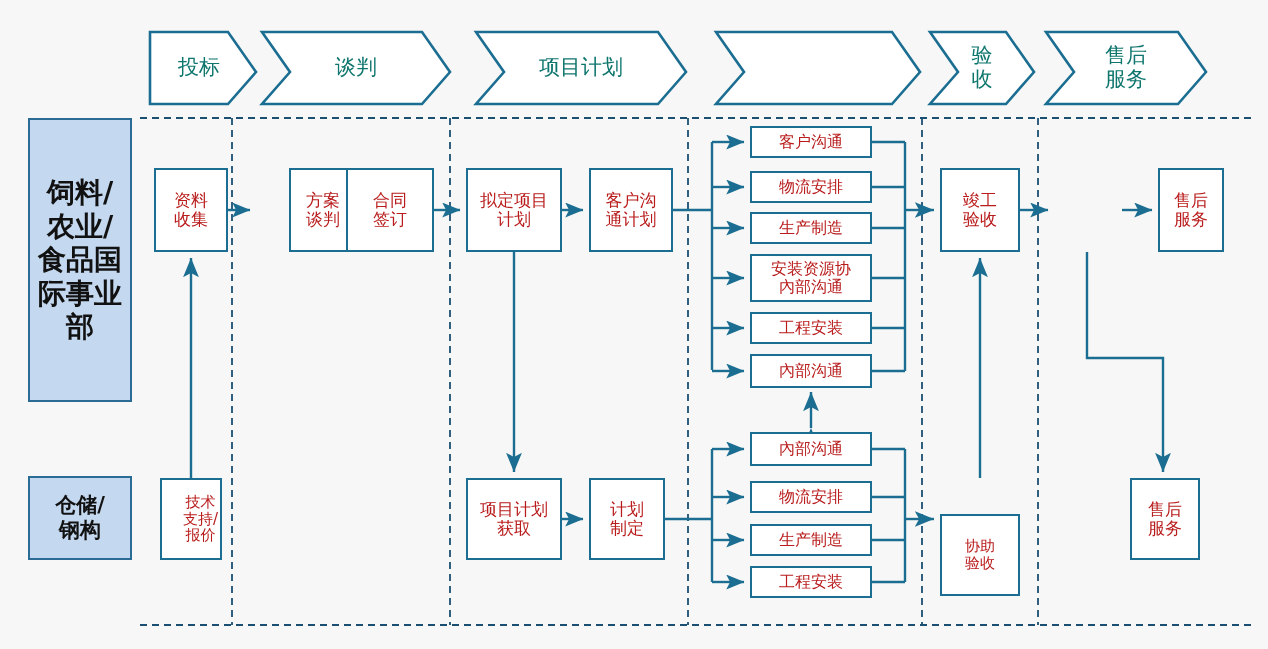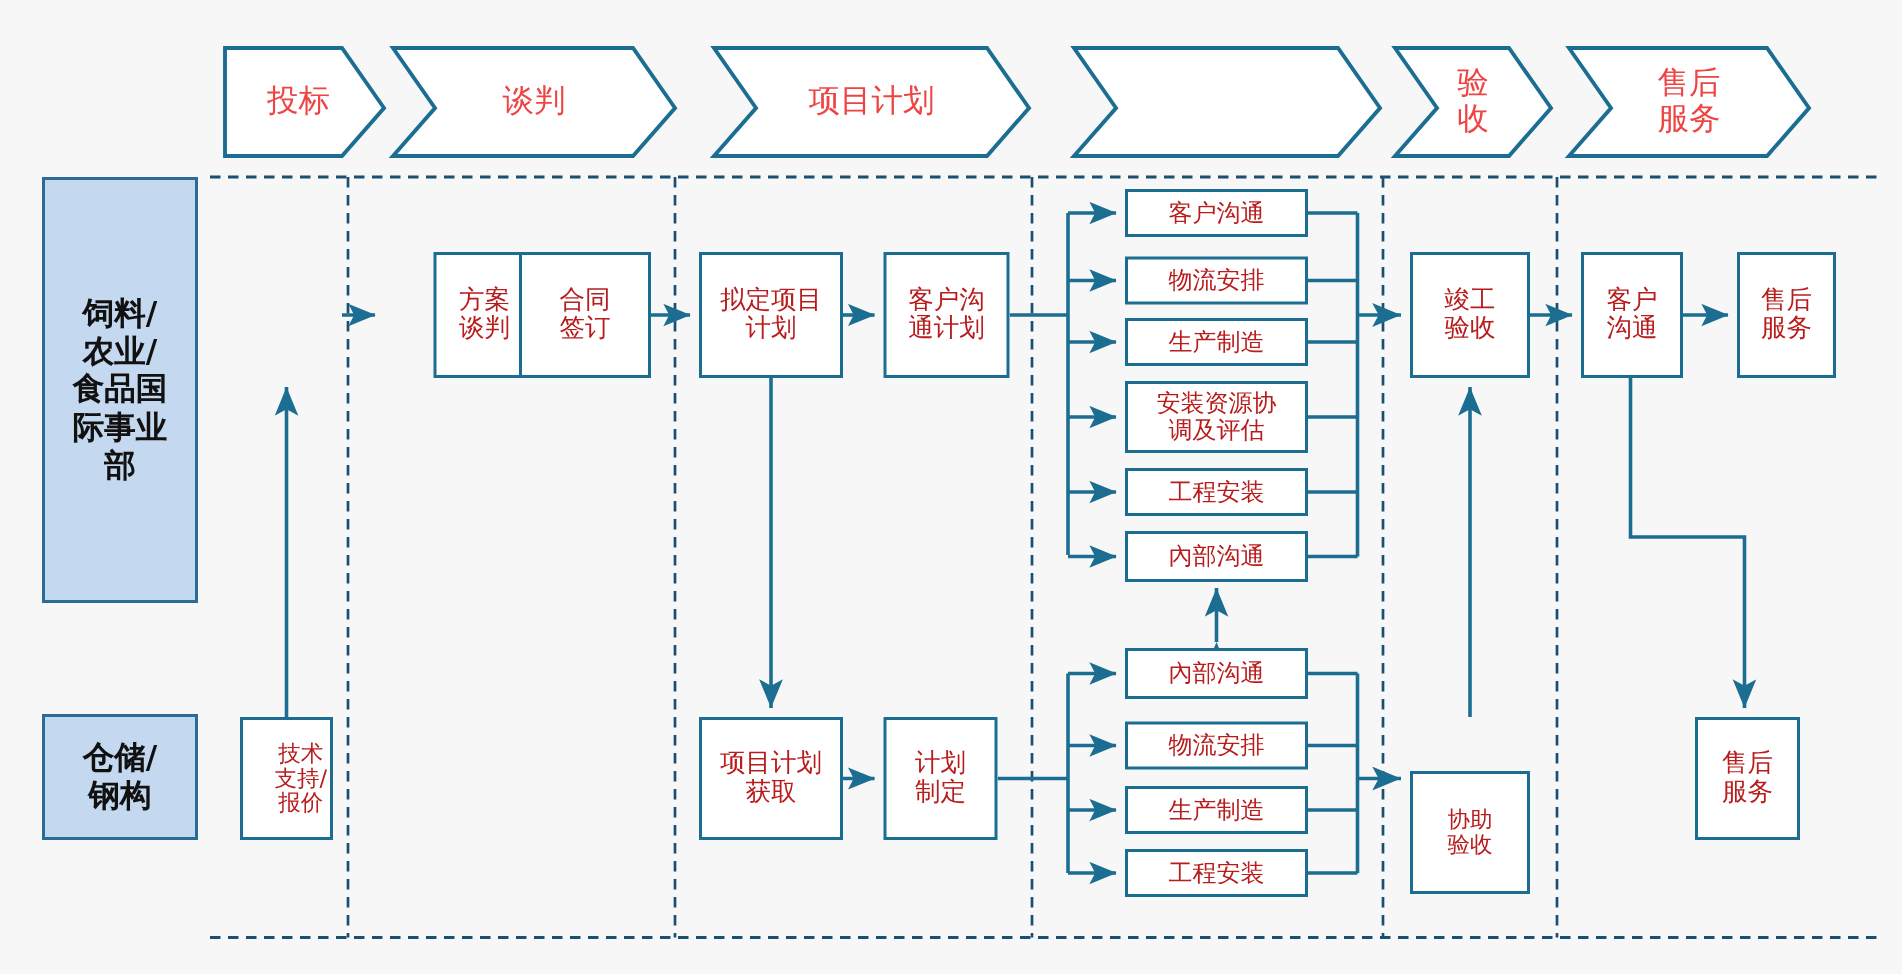--- a/index.html
+++ b/index.html
@@ -14,21 +14,21 @@
     font-family:"DejaVu Sans","Liberation Sans",sans-serif;
   }
   .lane{
     position:absolute;box-sizing:border-box;
     background:#c4d8ef;border:2px solid #2a6c96;
     display:flex;align-items:center;justify-content:center;text-align:center;
     color:#111;white-space:pre-line;line-height:1.2;font-weight:bold;
   }
   .phase-label{
     position:absolute;display:flex;align-items:center;justify-content:center;
-    text-align:center;white-space:pre-line;color:#ef4444;line-height:1.12;
+    text-align:center;white-space:pre-line;color:#0f766e;line-height:1.12;
     pointer-events:none;
   }
 </style>
 </head>
 <body>
 
 <div id="stage">
 
   <svg class="layer" viewBox="0 0 1268 649">
     <defs>
@@ -130,61 +130,61 @@
   </svg>
 
   <div class="phase-label" style="left:150px;top:32px;width:98px;height:72px;font-size:21px;">投标</div>
   <div class="phase-label" style="left:290px;top:32px;width:132px;height:72px;font-size:21px;">谈判</div>
   <div class="phase-label" style="left:504px;top:32px;width:154px;height:72px;font-size:21px;">项目计划</div>
   <div class="phase-label" style="left:958px;top:32px;width:48px;height:72px;font-size:21px;">验
 收</div>
   <div class="phase-label" style="left:1074px;top:32px;width:104px;height:72px;font-size:21px;">售后
 服务</div>
 
-  <div class="lane" style="left:28px;top:118px;width:104px;height:284px;font-size:21px;">饲料/
+  <div class="lane" style="left:28px;top:118px;width:104px;height:284px;font-size:28px;">饲料/
 农业/
 食品国
 际事业
 部</div>
   <div class="lane" style="left:28px;top:476px;width:104px;height:84px;font-size:21px;">仓储/
 钢构</div>
 
+  <div class="node" style="left:154px;top:168px;width:74px;height:84px;font-size:17px;">资料
+收集</div>
   <div class="node" style="left:160px;top:478px;width:62px;height:82px;font-size:15px;padding-left:19px;">技术
 支持/
 报价</div>
   <div class="node" style="left:257px;top:168px;width:68px;height:84px;font-size:17px;margin-left:32px;">方案
 谈判</div>
   <div class="node" style="left:346px;top:168px;width:88px;height:84px;font-size:17px;">合同
 签订</div>
   <div class="node" style="left:466px;top:168px;width:96px;height:84px;font-size:17px;">拟定项目
 计划</div>
   <div class="node" style="left:589px;top:168px;width:84px;height:84px;font-size:17px;">客户沟
 通计划</div>
   <div class="node" style="left:466px;top:478px;width:96px;height:82px;font-size:17px;">项目计划
 获取</div>
   <div class="node" style="left:589px;top:478px;width:76px;height:82px;font-size:17px;">计划
 制定</div>
 
   <div class="node" style="left:750px;top:126px;width:122px;height:32px;font-size:16px;">客户沟通</div>
   <div class="node" style="left:750px;top:171px;width:122px;height:32px;font-size:16px;">物流安排</div>
   <div class="node" style="left:750px;top:212px;width:122px;height:32px;font-size:16px;">生产制造</div>
   <div class="node" style="left:750px;top:254px;width:122px;height:48px;font-size:16px;">安装资源协
-调及评估</div>
+內部沟通</div>
   <div class="node" style="left:750px;top:312px;width:122px;height:32px;font-size:16px;">工程安装</div>
   <div class="node" style="left:750px;top:354px;width:122px;height:34px;font-size:16px;">內部沟通</div>
 
   <div class="node" style="left:750px;top:432px;width:122px;height:34px;font-size:16px;">內部沟通</div>
   <div class="node" style="left:750px;top:481px;width:122px;height:32px;font-size:16px;">物流安排</div>
   <div class="node" style="left:750px;top:524px;width:122px;height:32px;font-size:16px;">生产制造</div>
   <div class="node" style="left:750px;top:566px;width:122px;height:32px;font-size:16px;">工程安装</div>
 
   <div class="node" style="left:940px;top:168px;width:80px;height:84px;font-size:17px;">竣工
 验收</div>
   <div class="node" style="left:940px;top:478px;width:80px;height:82px;font-size:15px;margin-top:36px;">协助
 验收</div>
-  <div class="node" style="left:1054px;top:168px;width:68px;height:84px;font-size:17px;">客户
-沟通</div>
   <div class="node" style="left:1158px;top:168px;width:66px;height:84px;font-size:17px;">售后
 服务</div>
   <div class="node" style="left:1130px;top:478px;width:70px;height:82px;font-size:17px;">售后
 服务</div>
 
 </div>
 
 </body></html>

